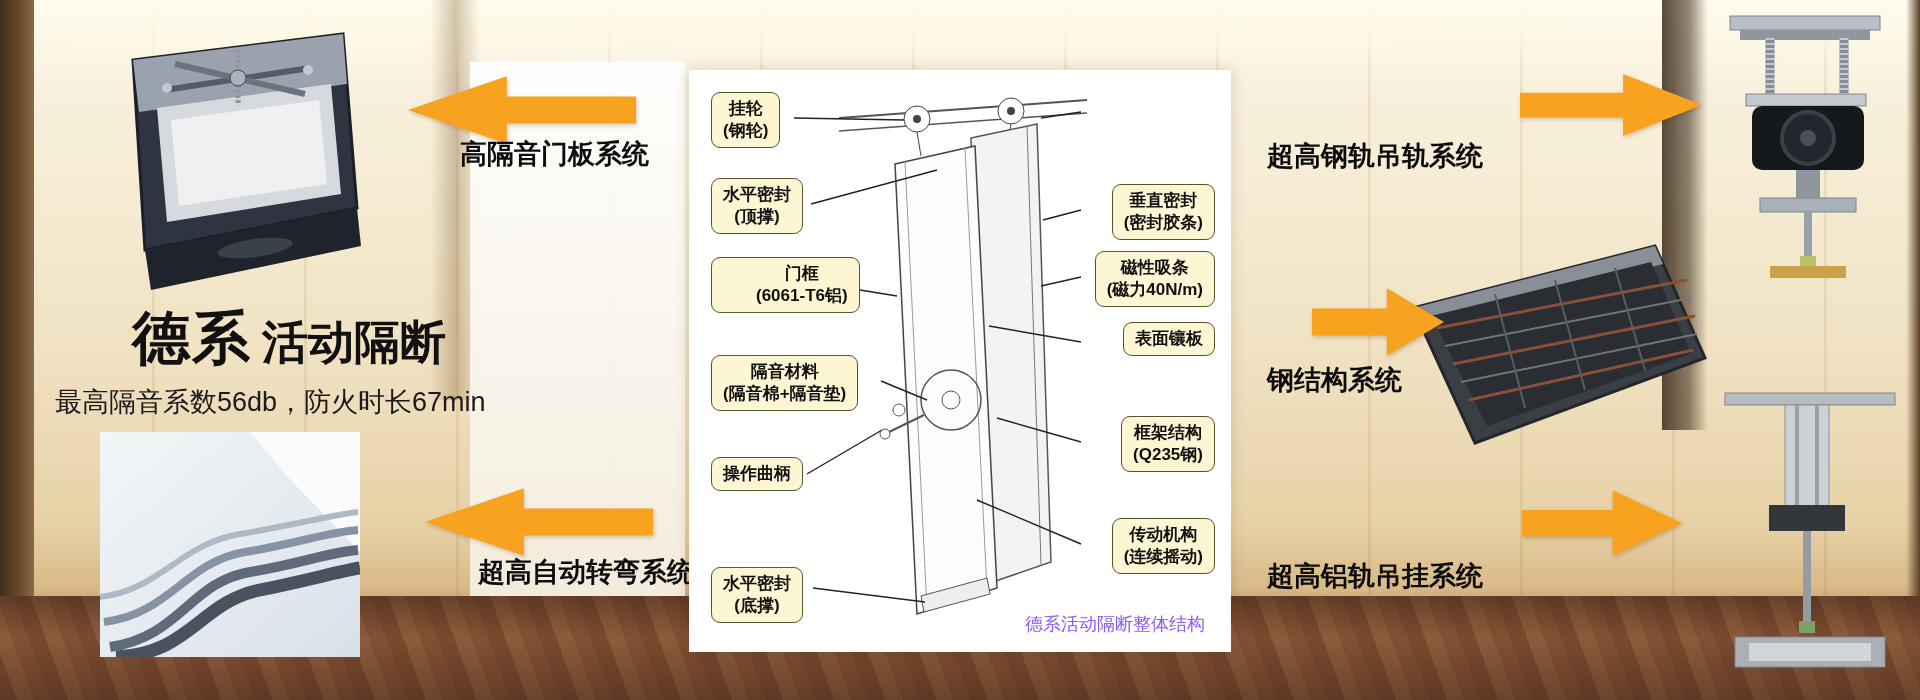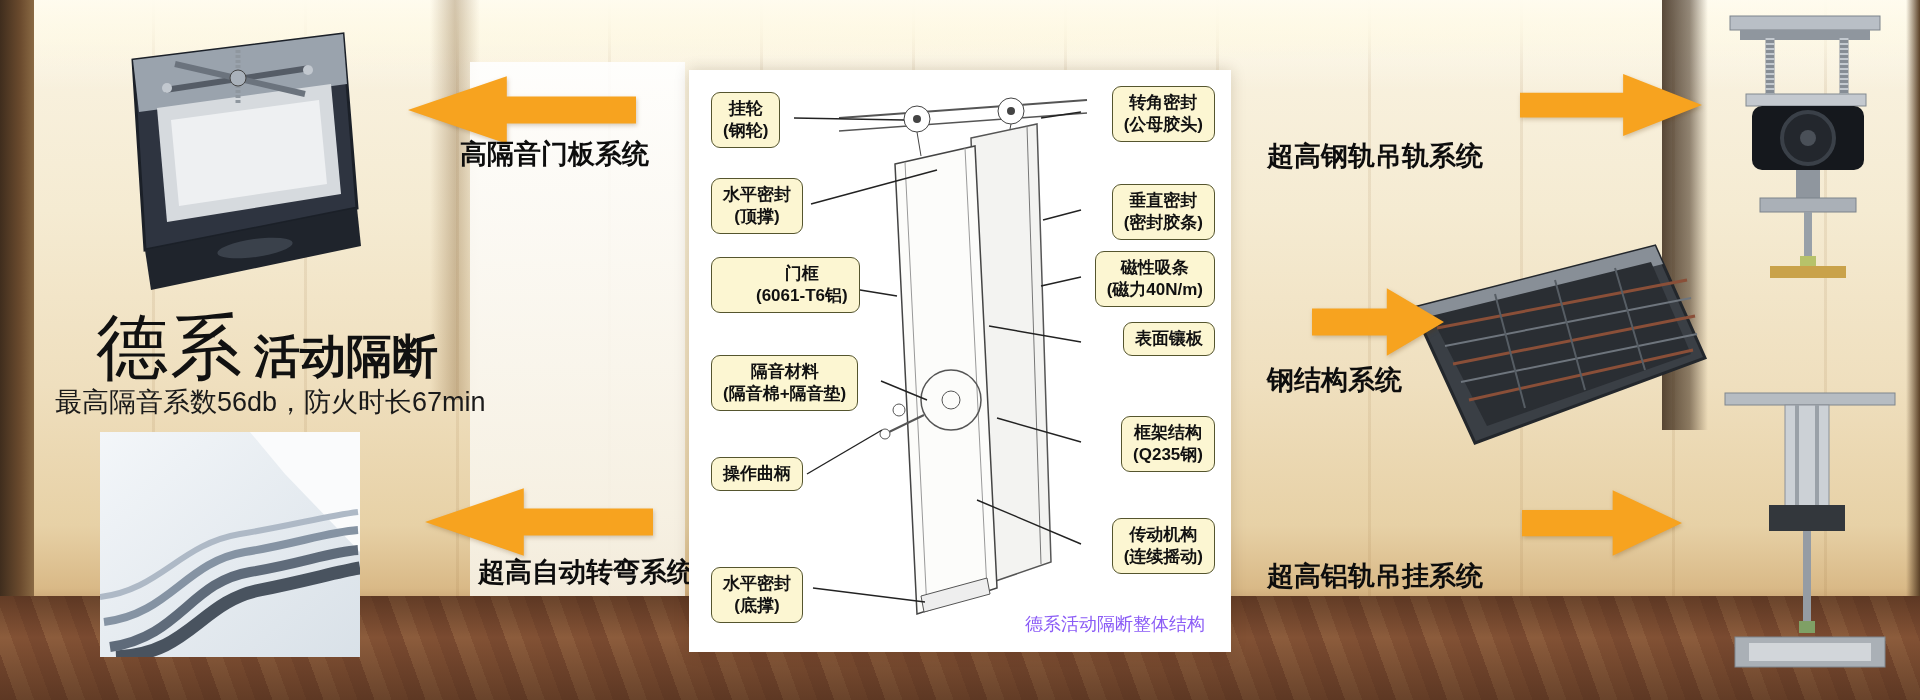--- a/index.html
+++ b/index.html
@@ -32,21 +32,21 @@
   .photo{position:absolute;z-index:2;}
   .photo svg{display:block;width:100%;height:100%;}
 
   
   .arrow{position:absolute;z-index:3;}
   .arrow svg{display:block;width:100%;height:100%;filter:drop-shadow(1px 2px 2px rgba(90,50,0,.25));}
   .arrow-label{position:absolute;z-index:3;font-weight:bold;font-size:27px;color:#0d0d0d;white-space:nowrap;}
 
   
   .brand-row{position:absolute;z-index:3;white-space:nowrap;color:#111;}
-  .brand-main{font-size:72px;font-weight:normal;letter-spacing:2px;}
+  .brand-main{font-size:58px;font-weight:bold;letter-spacing:2px;margin-left:36px;}
   .brand-suffix{font-size:46px;font-weight:bold;margin-left:10px;}
   .brand-sub{position:absolute;z-index:3;font-size:27px;color:#1a1a1a;white-space:nowrap;}
 
   
   .panel{position:absolute;left:689px;top:70px;width:542px;height:582px;background:#ffffff;z-index:4;
     box-shadow:0 0 14px rgba(60,40,10,.18);}
   .panel-art{position:absolute;left:0;top:0;width:100%;height:100%;}
   .callout{position:absolute;z-index:2;background:var(--color-callout_bg,#fcf6d2);
     border:1.6px solid var(--color-callout_border,#55552e);border-radius:9px;
     padding:5px 11px;text-align:center;font-weight:bold;font-size:17px;line-height:1.3;
@@ -185,24 +185,20 @@
     </div>
     <div class="callout co-l" style="top:387px;">
       <div>操作曲柄</div>
       <div></div>
     </div>
     <div class="callout co-l" style="top:497px;">
       <div>水平密封</div>
       <div>(底撑)</div>
     </div>
 
-    <div class="callout co-r" style="top:16px;">
-      <div>转角密封</div>
-      <div>(公母胶头)</div>
-    </div>
     <div class="callout co-r" style="top:114px;">
       <div>垂直密封</div>
       <div>(密封胶条)</div>
     </div>
     <div class="callout co-r" style="top:181px;">
       <div>磁性吸条</div>
       <div>(磁力40N/m)</div>
     </div>
     <div class="callout co-r" style="top:252px;">
       <div>表面镶板</div>

